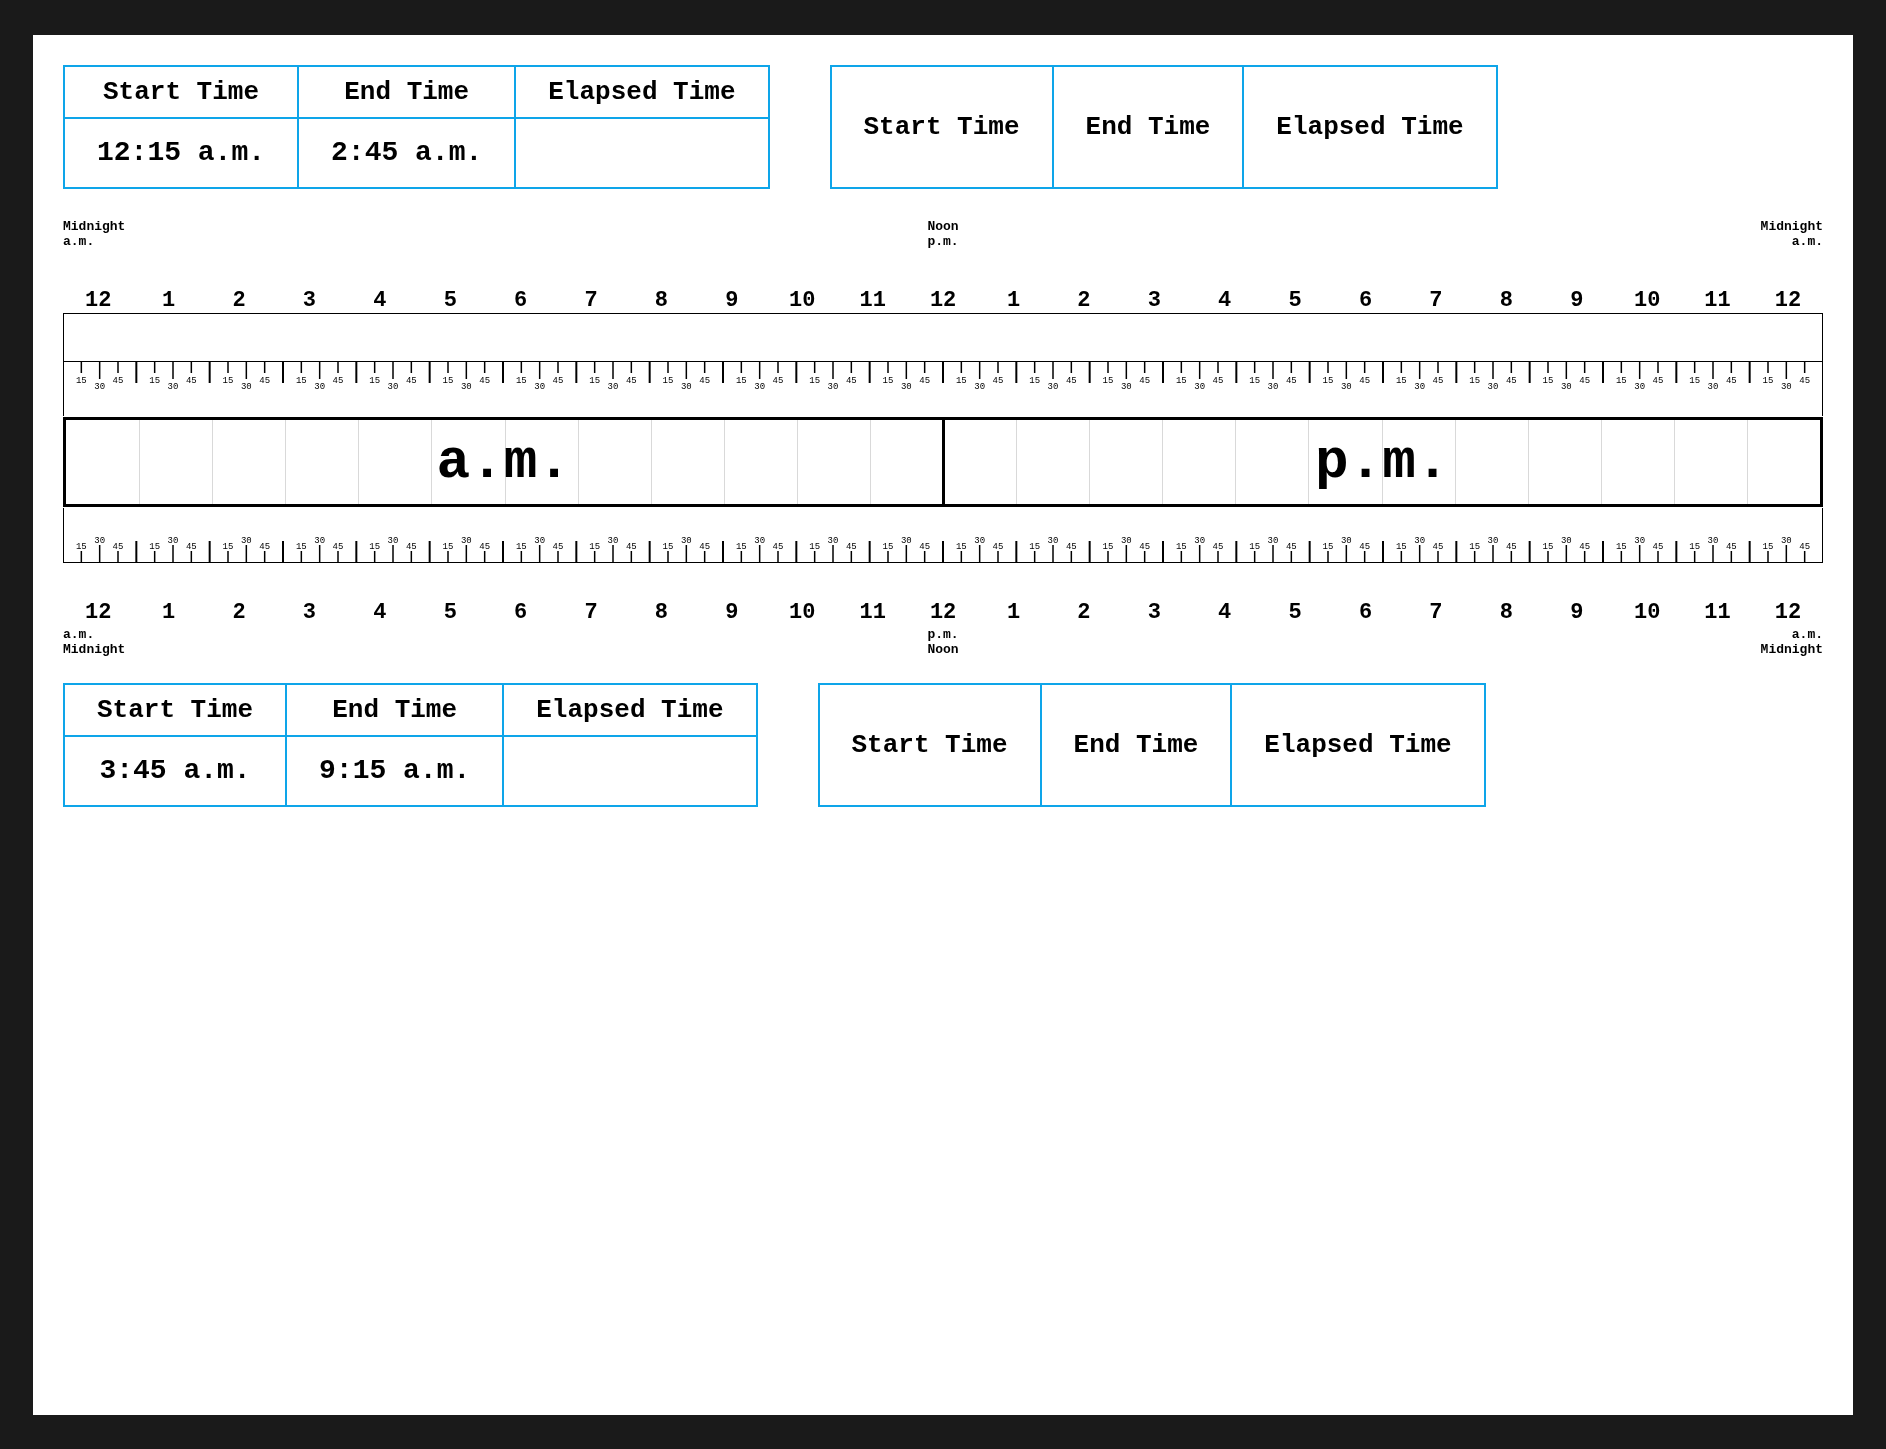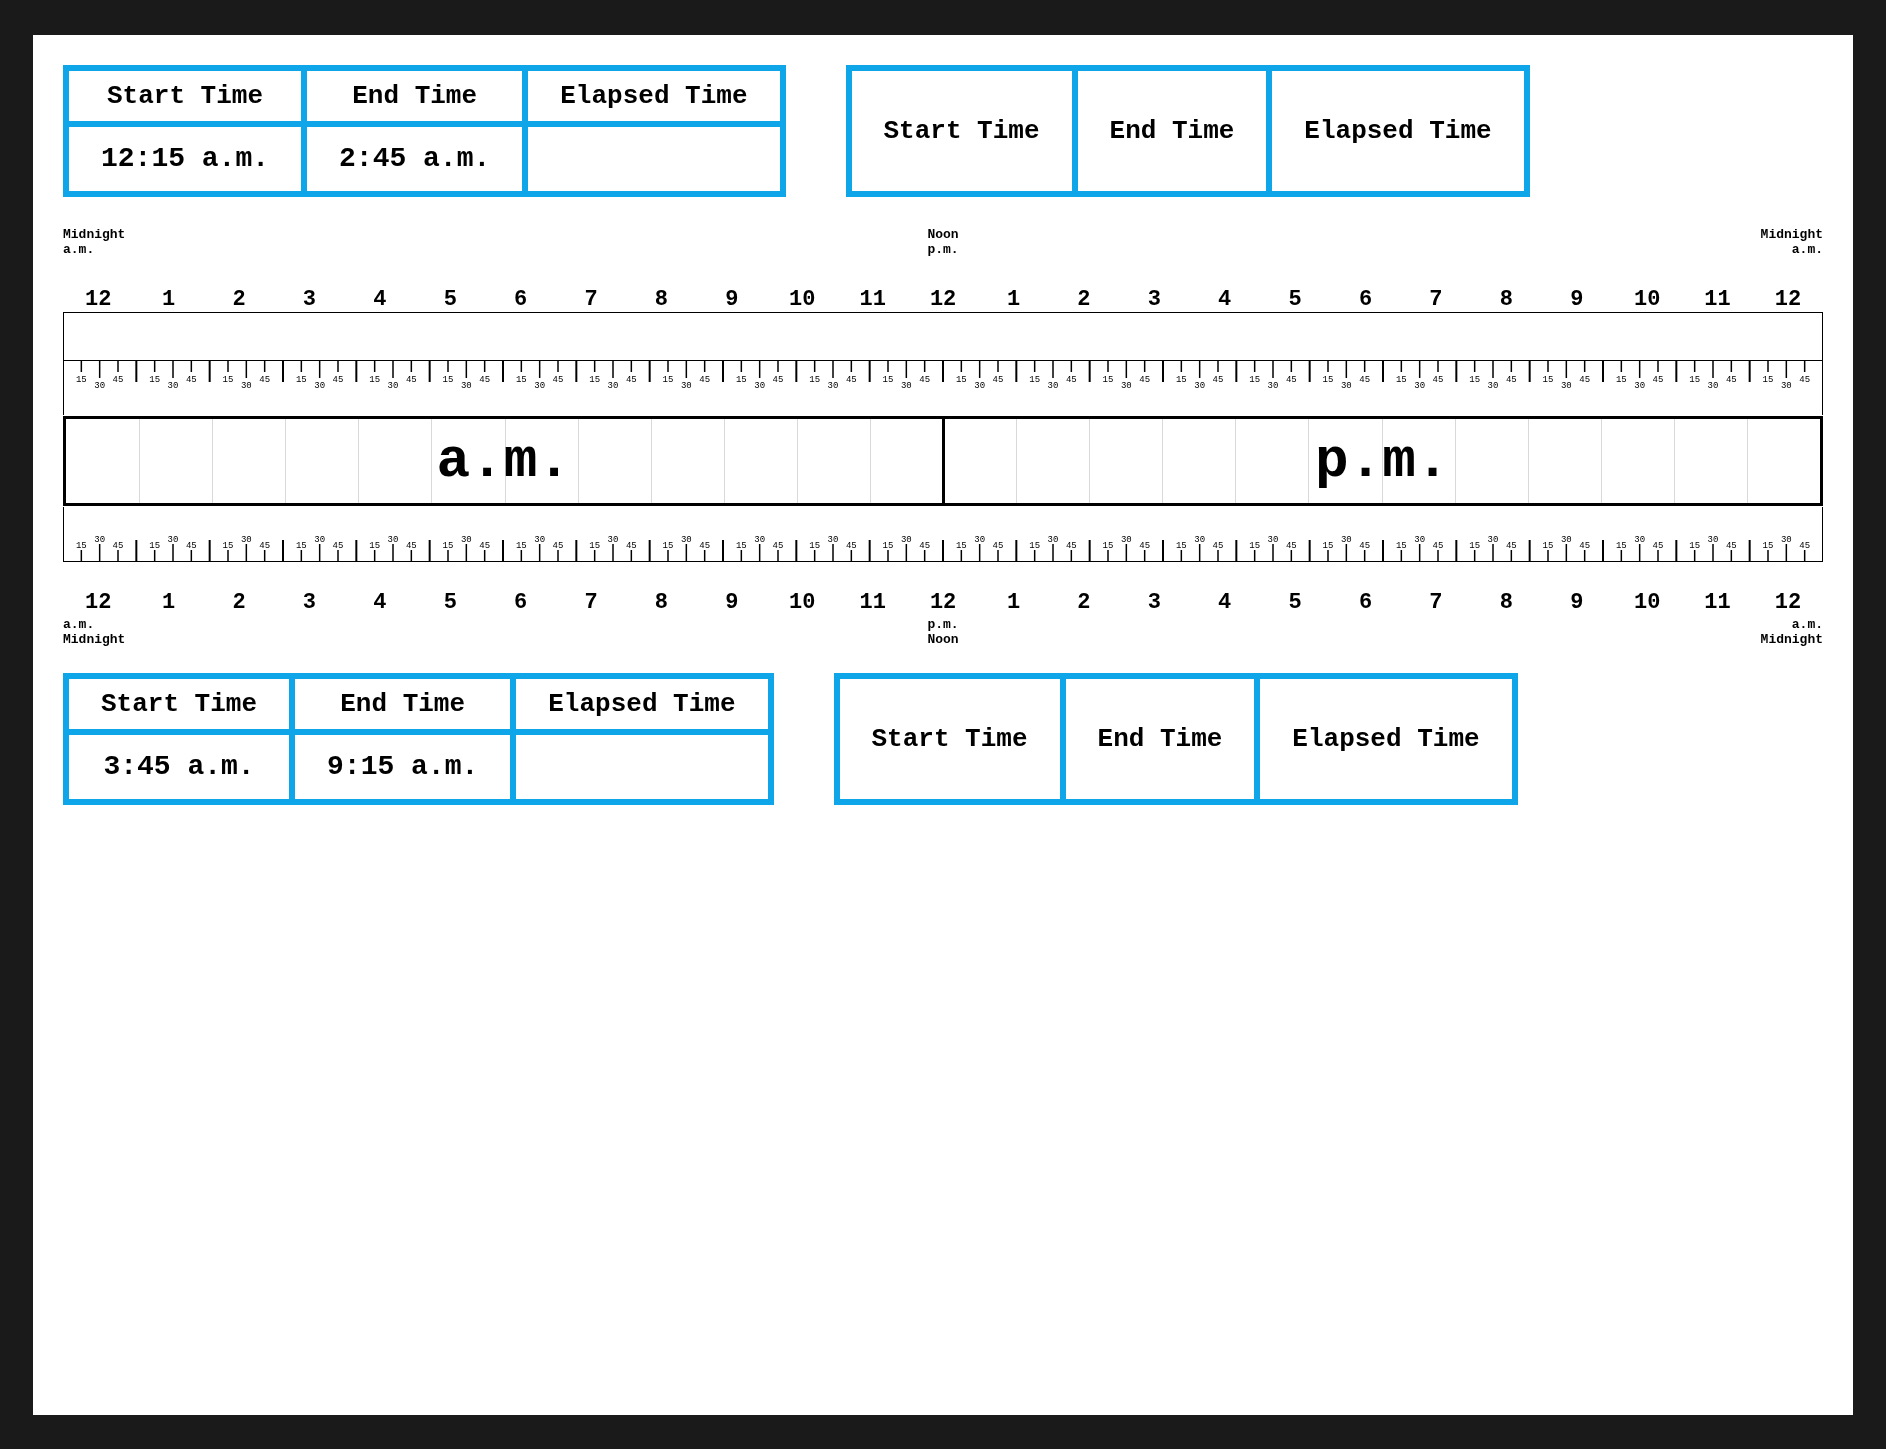--- a/index.html
+++ b/index.html
@@ -30,21 +30,21 @@
     }
 
     .time-table {
       border-collapse: collapse;
       font-family: 'Courier New', monospace;
       font-size: 26px;
       font-weight: bold;
     }
 
     .time-table td, .time-table th {
-      border: 6px solid #0ea5e9;
+      border: 2px solid #0ea5e9;
       padding: 10px 32px;
       text-align: center;
       min-width: 140px;
     }
 
     .time-table th {
       font-weight: bold;
       min-width: 140px;
     }
 
@@ -95,21 +95,21 @@
       font-weight: bold;
     }
 
     
     .ruler-numbers {
       display: flex;
       width: 100%;
       font-family: 'Courier New', monospace;
       font-size: 22px;
       font-weight: bold;
-      margin-top: 28px;
+      margin-top: 37px;
     }
 
     .ruler-numbers .num-cell {
       flex: 1;
       text-align: center;
     }
 
     .bottom-num-row {
       display: flex;
       width: 100%;

